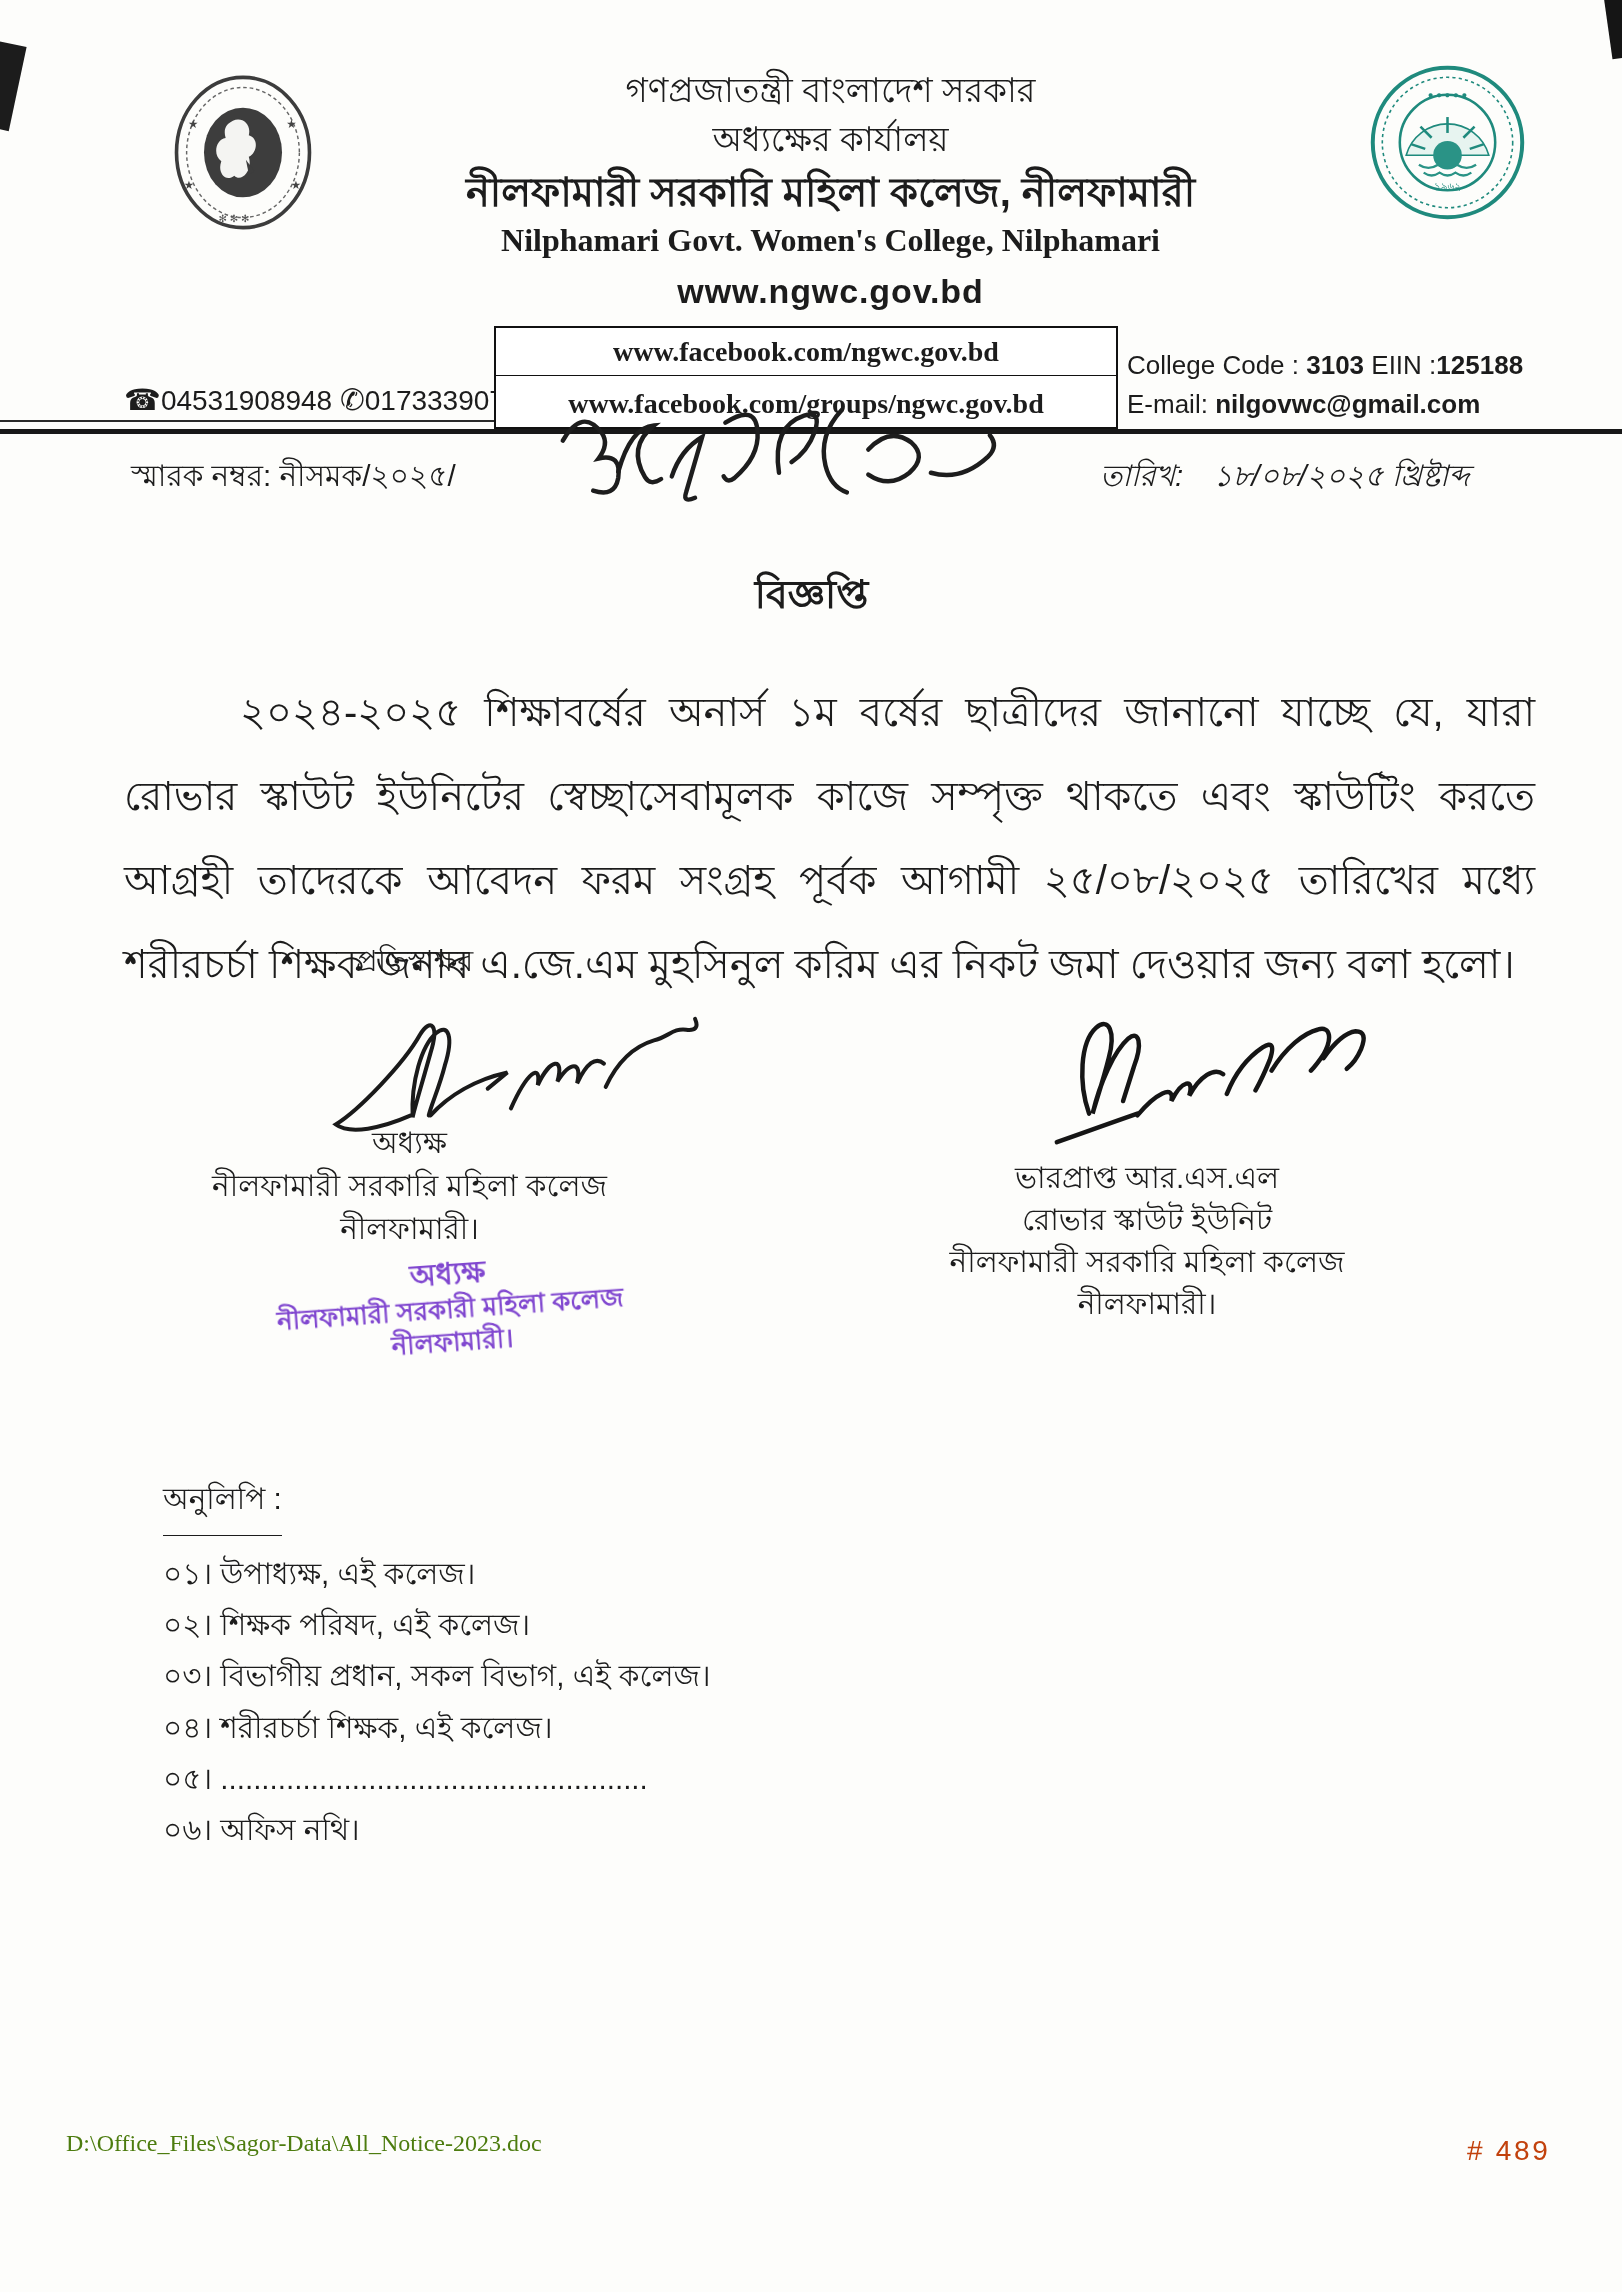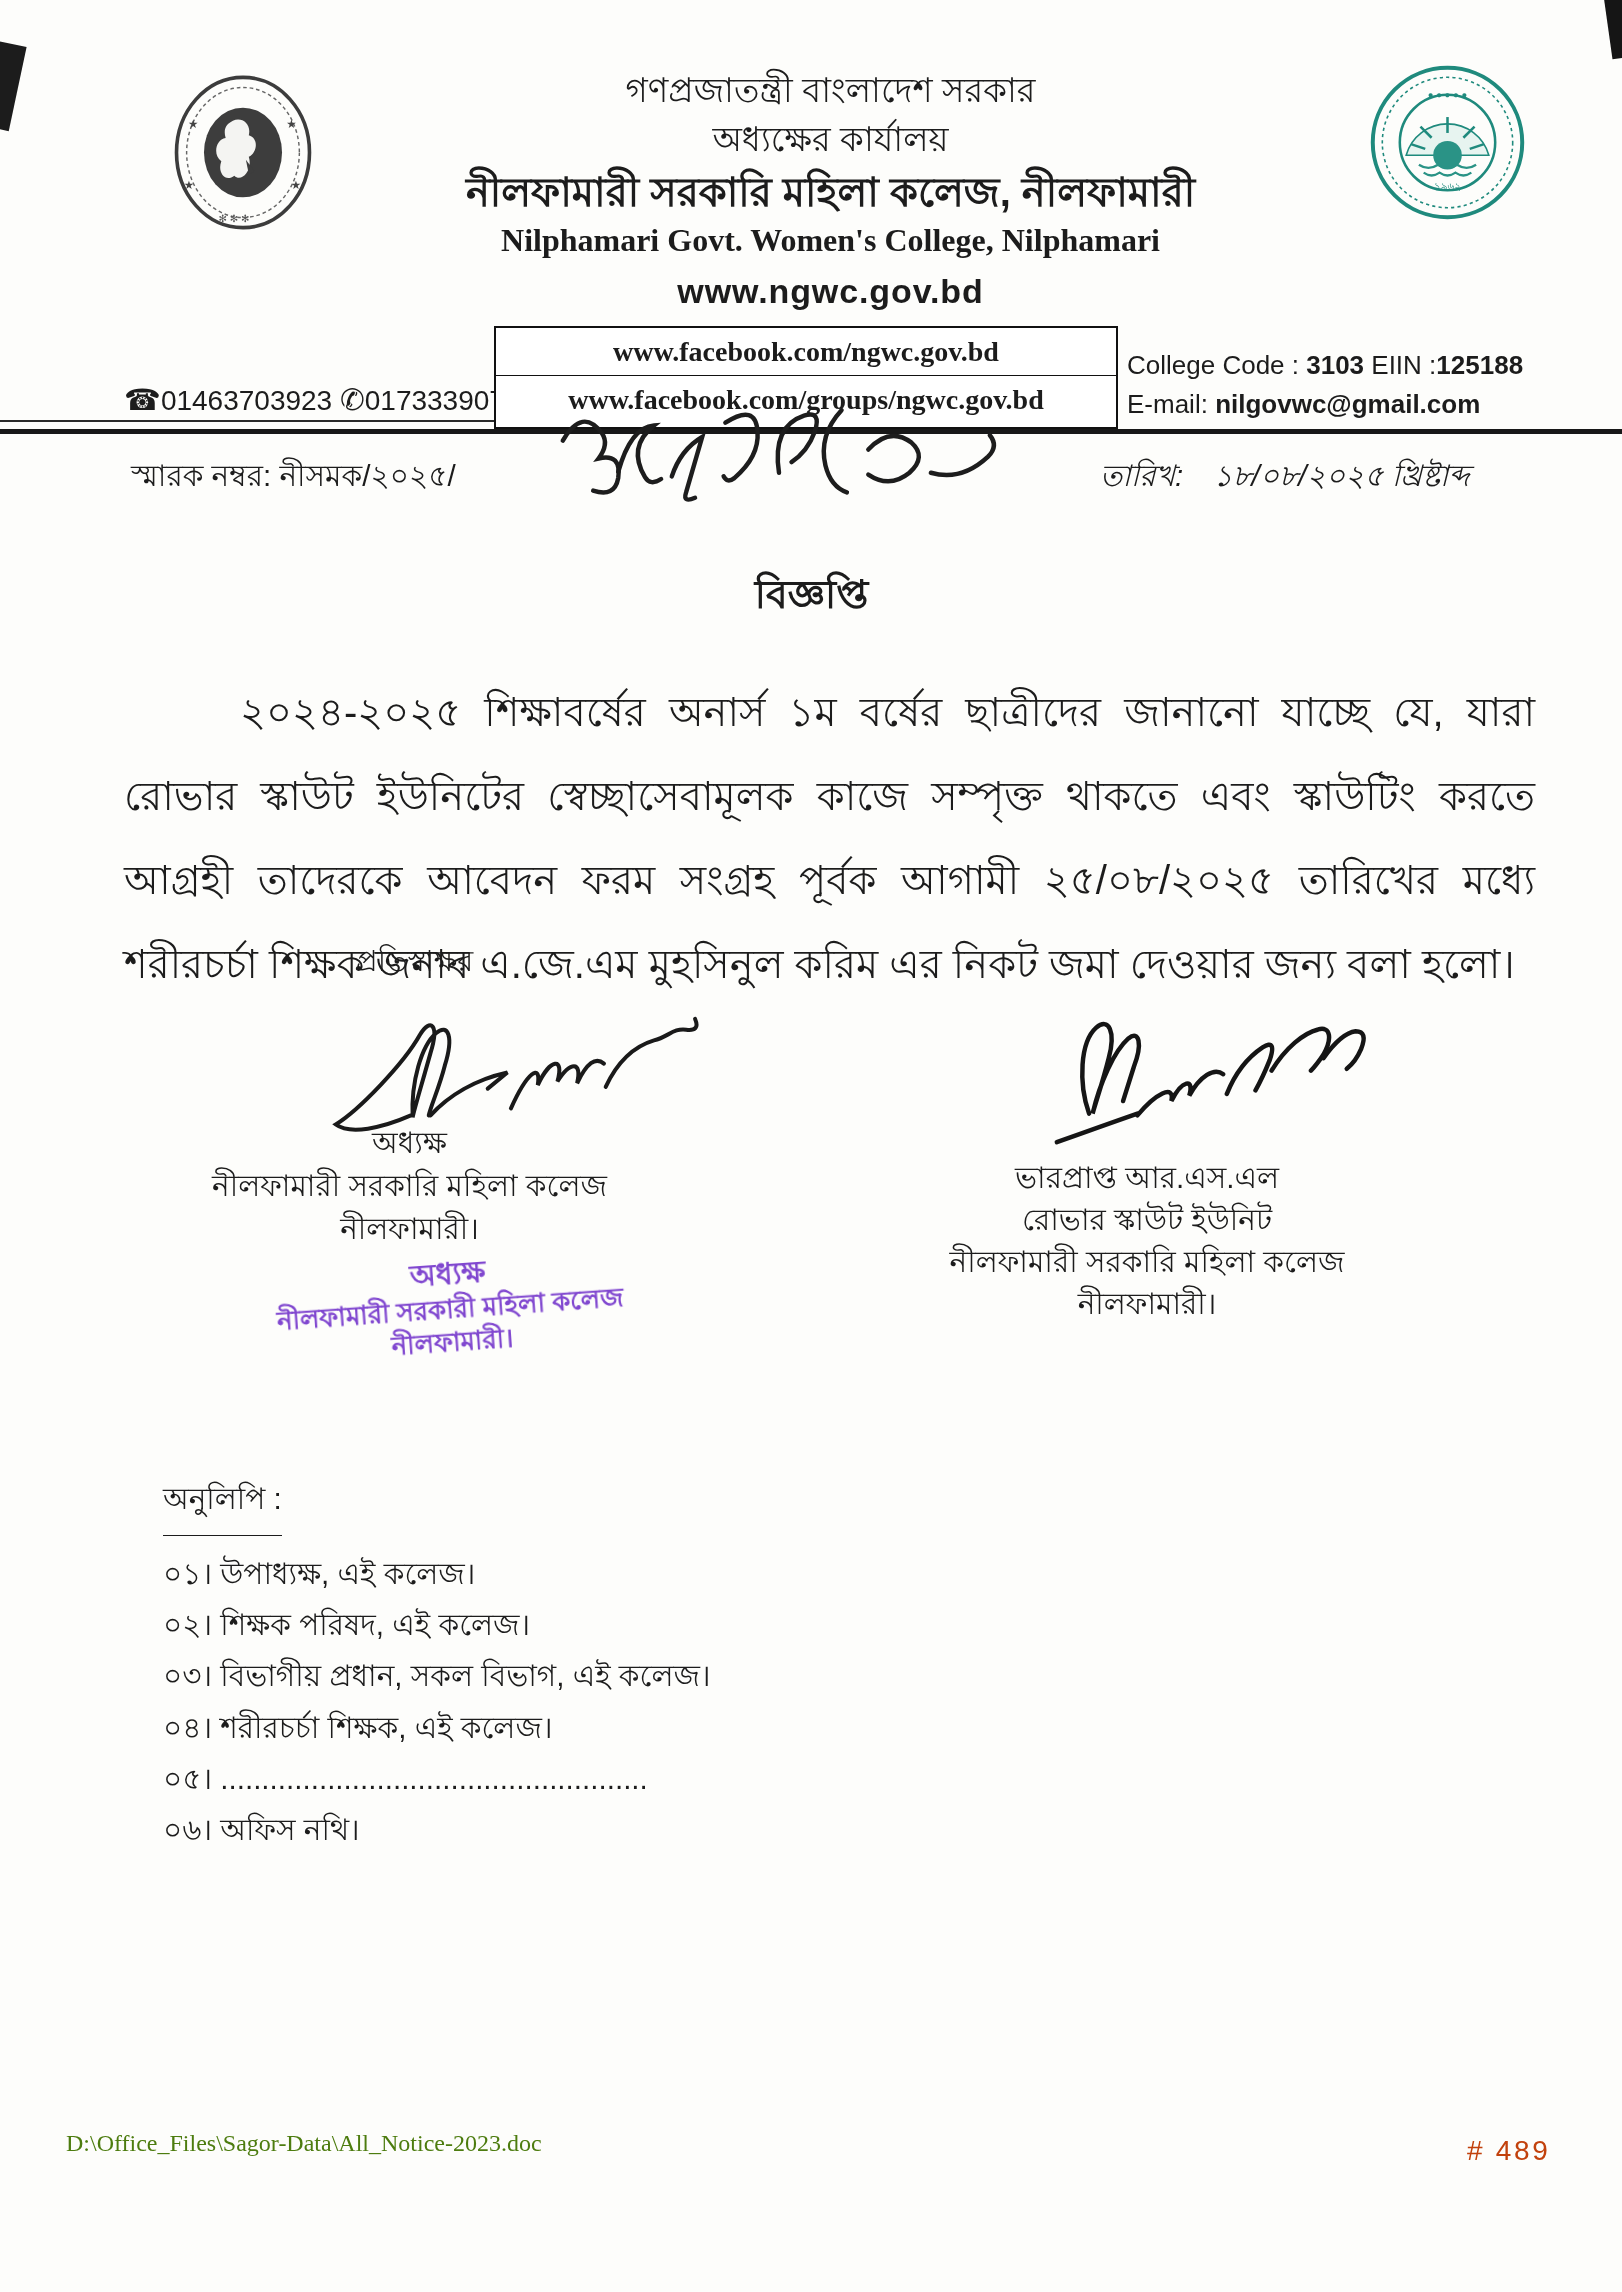--- a/index.html
+++ b/index.html
@@ -20,21 +20,21 @@
   .college-en{top:222px;font-size:32px;font-weight:bold;font-family:"Liberation Serif",serif;}
   .website{top:272px;font-size:34px;font-weight:bold;letter-spacing:0.9px;}
   .seal{width:152px;height:159px;}
   .seal-left{left:167px;top:73px;}
   .seal-right{left:1368px;top:63px;width:159px;height:159px;}
   .phone-line{left:124px;top:383px;font-size:28px;white-space:nowrap;}
   .phone-icon{font-size:29.6px;}
   .fb-box{
     left:494px;top:326px;width:620px;height:99px;
     border:2.7px solid #111;background:#fff;
-    display:flex;flex-direction:column;justify-content:flex-start;
+    display:flex;flex-direction:column;justify-content:space-between;
   }
   .fb-row{
     text-align:center;font-family:"Liberation Serif",serif;
     font-weight:bold;font-size:28px;line-height:47px;
   }
   .fb-row.first{border-bottom:1.8px solid #111;}
   .code-block{left:1127px;top:346px;width:491px;font-size:26px;line-height:39px;}
   .b{font-weight:bold;}
   
   .rule-main{left:0;right:0;top:429px;height:4.5px;background:#181818;}
@@ -125,21 +125,21 @@
     </svg>
   </div>
 
   <div class="abs hdr-line govt-line">গণপ্রজাতন্ত্রী বাংলাদেশ সরকার</div>
   <div class="abs hdr-line office-line">অধ্যক্ষের কার্যালয়</div>
   <div class="abs hdr-line college-bn">নীলফামারী সরকারি মহিলা কলেজ, নীলফামারী</div>
   <div class="abs hdr-line college-en">Nilphamari Govt. Women's College, Nilphamari</div>
   <div class="abs hdr-line website">www.ngwc.gov.bd</div>
 
   <div class="abs phone-line">
-    <span class="phone-icon">☎</span><span>01463703923</span>
+    <span class="phone-icon">☎</span><span>04531908948</span>
     <span class="phone-icon">✆</span><span>01733390704</span>
   </div>
 
   <div class="abs fb-box">
     <div class="fb-row first">www.facebook.com/ngwc.gov.bd</div>
     <div class="fb-row">www.facebook.com/groups/ngwc.gov.bd</div>
   </div>
 
   <div class="abs code-block">
     <div><span>College Code : </span><span class="b">3103</span><span> EIIN :</span><span class="b">125188</span></div>

